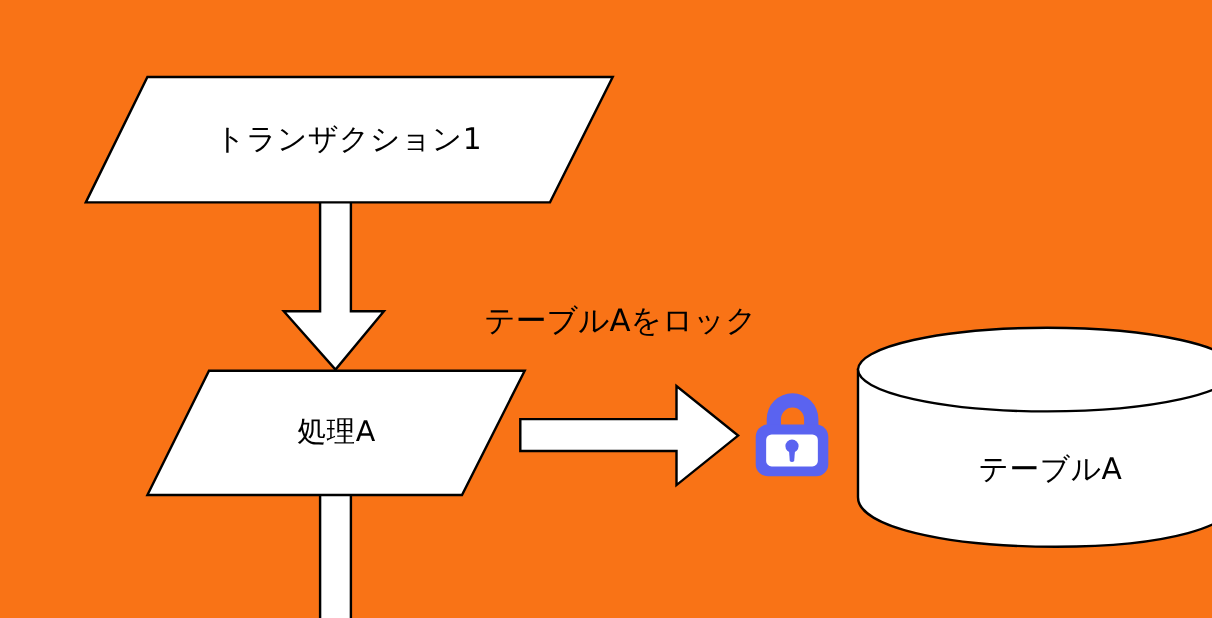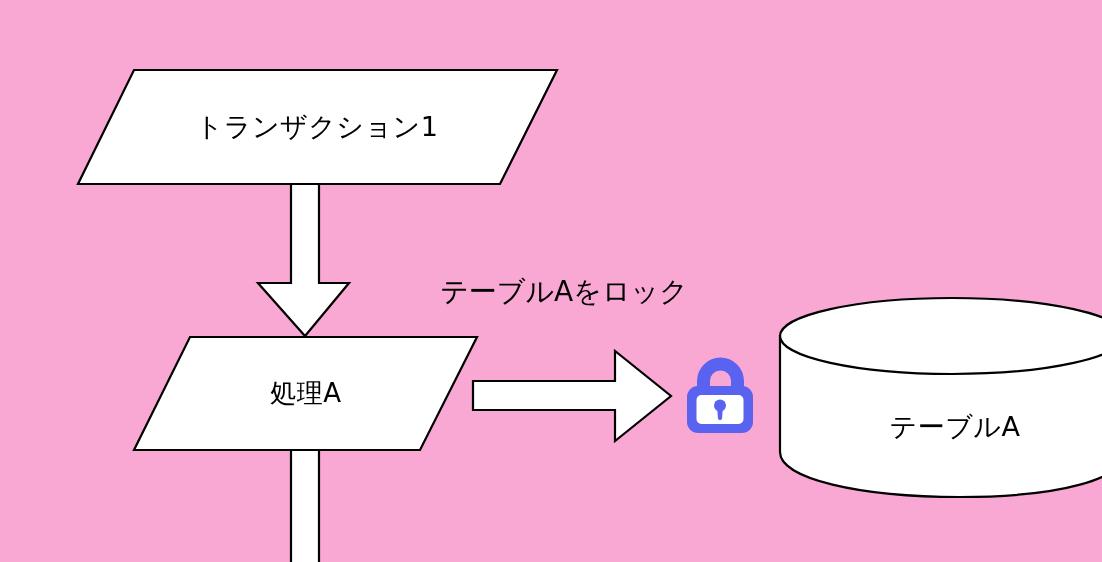--- a/index.html
+++ b/index.html
@@ -10,21 +10,21 @@
   body {
     width: 1102px;
     height: 562px;
     overflow: hidden;
     font-family: "Liberation Sans", "DejaVu Sans", sans-serif;
   }
   #diagram-root {
     position: relative;
     width: 1102px;
     height: 562px;
-    background: #f9a8d4;
+    background: #f97316;
   }
   svg.canvas {
     position: absolute;
     top: 0;
     left: 0;
     width: 1102px;
     height: 562px;
     display: block;
   }
   .shape-outline {

